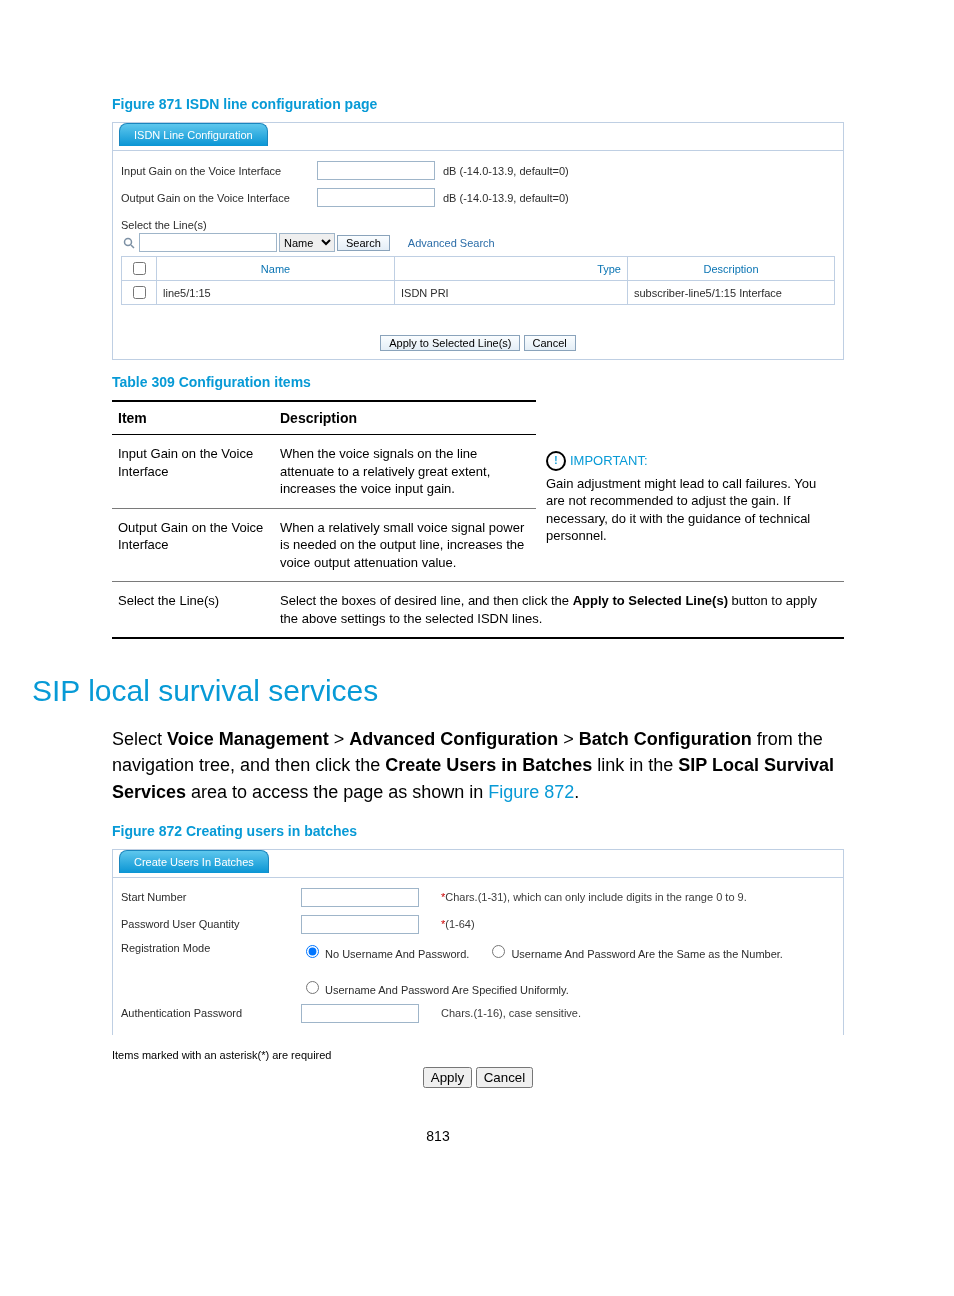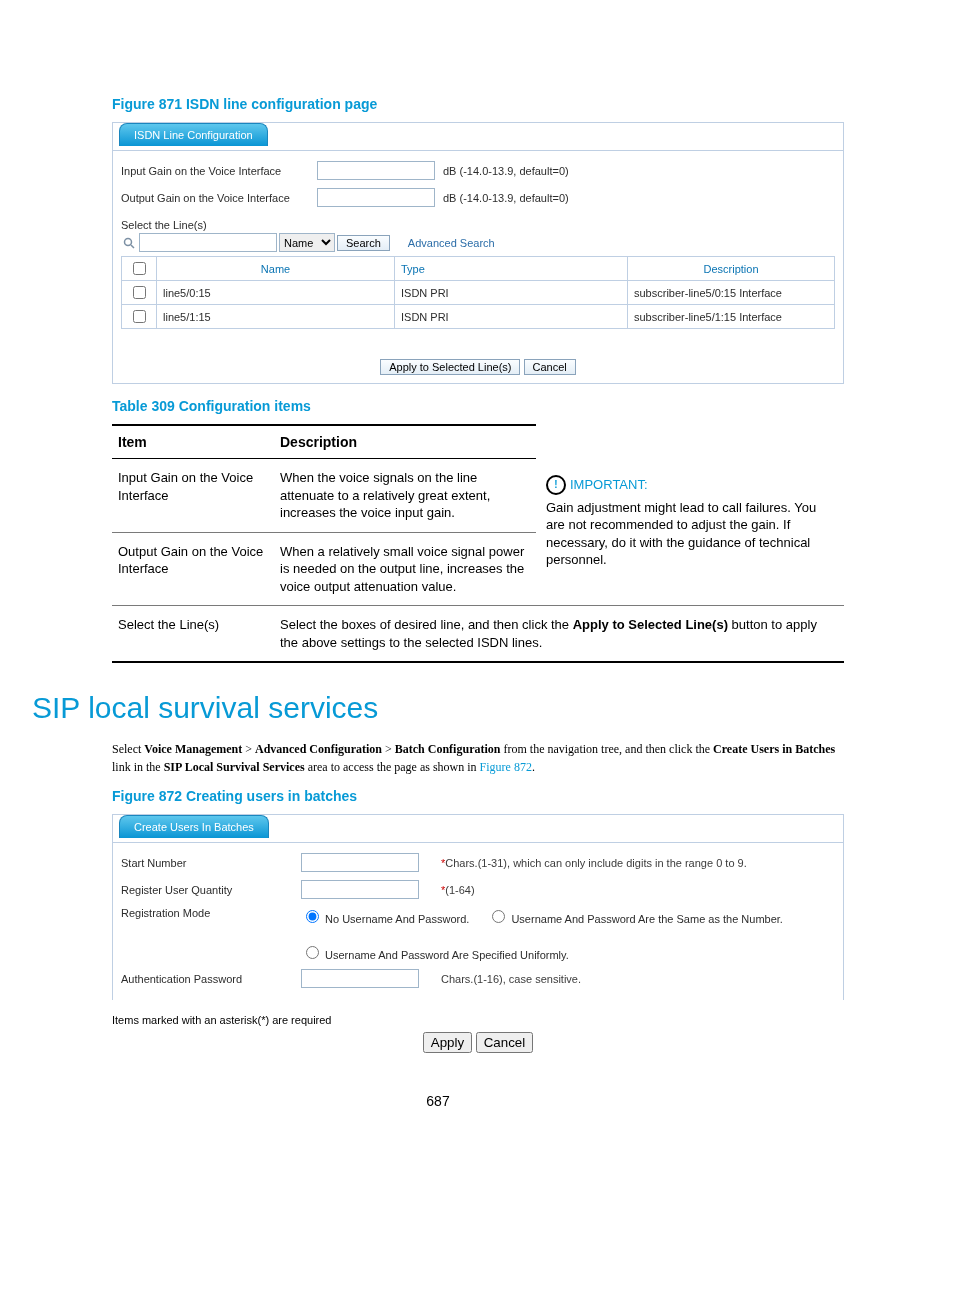--- a/index.html
+++ b/index.html
@@ -87,21 +87,21 @@
   .ss .radio-grp{display:flex;gap:18px;flex-wrap:wrap;font-size:11px;}
   .ss .form-row{
     display:grid;grid-template-columns:170px 130px 1fr;gap:4px 10px;
     align-items:center;padding:4px 0;
   }
   .ss .help-txt{color:#3b3b3b;}
   .ss .asterisk{color:#c00;}
   
   .spec-table{
     border-collapse:collapse;width:100%;
-    margin-bottom:28px;
+    margin-bottom:35px;
   }
   .spec-table thead th{
     border-top:2px solid #000;border-bottom:1px solid #000;
     text-align:left;font-weight:bold;font-size:14px;
     padding:8px 6px;
   }
   .spec-table tbody td{
     border-bottom:1px solid #7a7a7a;
     padding:10px 6px;vertical-align:top;font-size:13px;line-height:1.35;
   }
@@ -110,21 +110,21 @@
   .important-head{color:#079ad6;font-weight:normal;display:flex;align-items:center;gap:4px;}
   .important-head .ico{
     width:16px;height:16px;border:2px solid #000;border-radius:50%;
     display:inline-flex;align-items:center;justify-content:center;
     font-weight:bold;font-size:10px;
   }
   .h1{
     color:#079ad6;font-size:30px;font-weight:300;
     margin:18px 0 16px;font-family:"Segoe UI",Arial,sans-serif;
   }
-  .body-text{font-size:12px;line-height:1.45;font-family:Liberation Serif, serif;}
+  .body-text{font-size:18px;line-height:1.45;}
   .bold{font-weight:bold;}
   .page-num{text-align:center;margin-top:40px;font-size:14px;}
 </style>
 </head>
 <body>
 
 <div class="page">
   <div class="indent">
     <div class="fig-caption">Figure 871 ISDN line configuration page</div>
 
@@ -156,31 +156,25 @@
             <option>Name</option>
           </select>
           <button class="btn">Search</button>
           <span style="margin-left:16px;color:#2b6da8;">Advanced Search</span>
         </div>
         <table class="grid">
           <thead>
               <tr>
             <th class="chk-col"><input type="checkbox" style=""></th>
             <th style="text-align:center;width:225px;">Name</th>
-            <th style="text-align:left;width:220px;">Type</th>
+            <th style="text-align:right;width:220px;">Type</th>
             <th style="text-align:center;">Description</th>
           </tr>
             </thead>
           <tbody>
-            <tr>
-              <td class="chk-col"><input type="checkbox" style=""></td>
-              <td>line5/0:15</td>
-              <td>ISDN PRI</td>
-              <td>subscriber-line5/0:15 Interface</td>
-            </tr>
             <tr>
               <td class="chk-col"><input type="checkbox" style=""></td>
               <td>line5/1:15</td>
               <td>ISDN PRI</td>
               <td>subscriber-line5/1:15 Interface</td>
             </tr>
           </tbody>
         </table>
         <div class="btn-center">
           <button class="btn">Apply to Selected Line(s)</button>
@@ -238,21 +232,21 @@
       <div class="tab-row">
         <span class="tab">Create Users In Batches</span>
       </div>
       <div class="body">
         <div class="form-row">
           <span>Start Number</span>
           <input type="text" style="">
           <span class="help-txt"><span class="asterisk">*</span>Chars.(1-31), which can only include digits in the range 0 to 9.</span>
         </div>
         <div class="form-row">
-          <span>Register User Quantity</span>
+          <span>Password User Quantity</span>
           <input type="text" style="">
           <span class="help-txt"><span class="asterisk">*</span>(1-64)</span>
         </div>
         <div class="form-row" style="align-items:flex-start;">
           <span>Registration Mode</span>
           <div style="grid-column:2/4;">
             <div class="radio-grp">
               <label><input type="radio" name="rm" checked="" style=""> <span>No Username And Password.</span></label>
               <label><input type="radio" name="rm" style=""> <span>Username And Password Are the Same as the Number.</span></label>
               <label><input type="radio" name="rm" style=""> <span>Username And Password Are Specified Uniformly.</span></label>
@@ -266,14 +260,14 @@
         </div>
       </div>
     </div>
     <div style="font-size:11px;margin-top:2px;">Items marked with an asterisk(*) are required</div>
     <div style="text-align:center;margin-top:6px;">
       <button class="btn">Apply</button>
       <button class="btn">Cancel</button>
     </div>
   </div>
 
-  <div class="page-num">687</div>
+  <div class="page-num">813</div>
 </div>
 
 </body></html>

